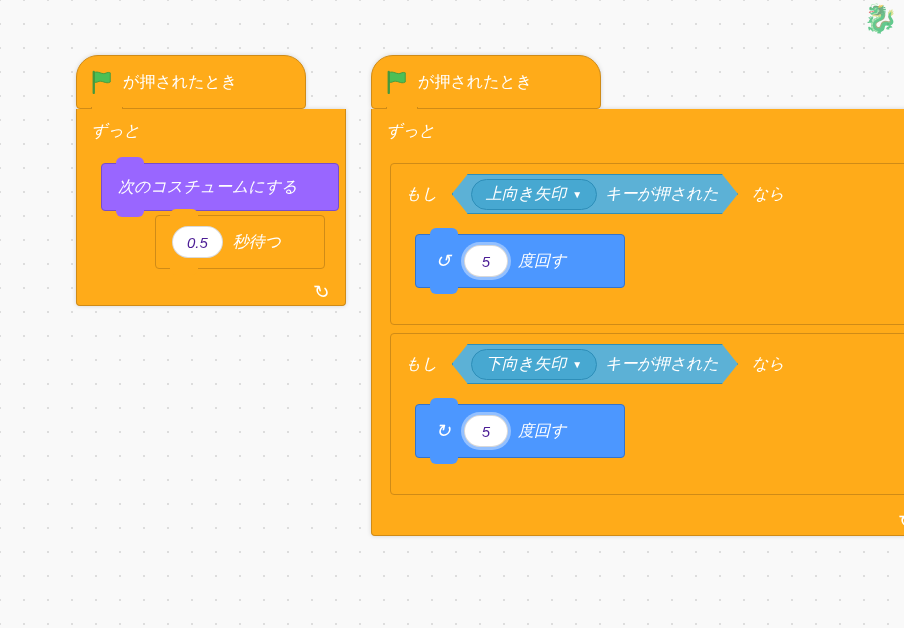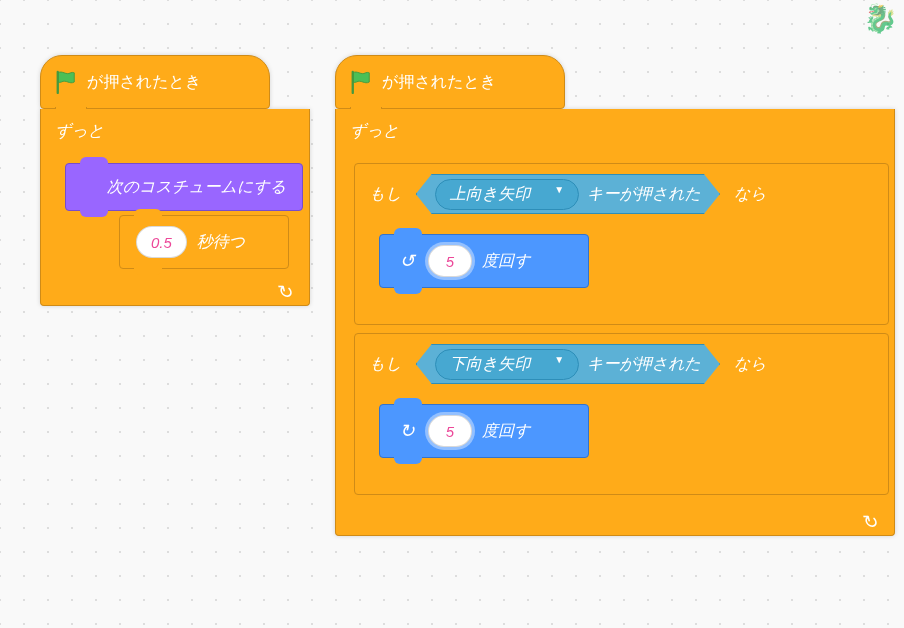--- a/index.html
+++ b/index.html
@@ -1,19 +1,19 @@
 <!DOCTYPE html>
 <html><head>
 <meta charset="utf-8">
 <style>
   * { box-sizing: border-box; margin: 0; padding: 0; }
   body { font-family: "Helvetica Neue", Arial, sans-serif; background: #f9f9f9; width: 904px; height: 628px; position: relative; overflow: hidden; }
   .dots { position: absolute; inset: 0; background-image: radial-gradient(circle, #ddd 1px, transparent 1px); background-size: 24px 24px; background-position: 12px 12px; }
   .sprite-thumb { position: absolute; top: 2px; right: 6px; font-size: 28px; opacity: 0.6; }
-  .stack { position: absolute; filter: drop-shadow(0 0 2px rgba(0,0,0,0.15)); }
+  .stack { position: absolute; filter: drop-shadow(0 0 2px rgba(0,0,0,0.15)); margin-left: 36px; }
   .stack-a { left: 40px; top: 55px; }
   .stack-b { left: 335px; top: 55px; }
 
   .hat { background: #ffab19; color: #fff; font-size: 16px; padding: 14px 22px 14px 14px; border-radius: 22px 22px 4px 4px; display: flex; align-items: center; gap: 10px; position: relative; min-height: 54px; border: 1px solid #cf8b17; }
   .hat::before { content: ""; position: absolute; left: 14px; bottom: -8px; width: 30px; height: 8px; background: #ffab19; border: 1px solid #cf8b17; border-top: none; border-radius: 0 0 6px 6px; }
   .flag { width: 22px; height: 24px; }
 
   .cblock { background: #ffab19; border: 1px solid #cf8b17; border-top: none; color: #fff; position: relative; }
   .cblock-head { padding: 10px 18px 10px 14px; font-size: 16px; display: flex; align-items: center; gap: 10px; min-height: 44px; flex-wrap: wrap; }
   .cblock-body { margin-left: 18px; background: rgba(0,0,0,0); border-left: none; padding: 6px 0 6px 0; position: relative; }
@@ -22,25 +22,25 @@
   .cblock-outer { border-radius: 0 0 4px 4px; font-style: italic; }
 
   .block { border-radius: 4px; color: #fff; font-size: 16px; padding: 10px 16px; display: flex; align-items: center; gap: 10px; margin: 4px 6px; min-height: 48px; border: 1px solid rgba(0,0,0,0.2); position: relative; }
   .block::before { content:""; position:absolute; left:14px; top:-7px; width:28px; height:7px; background:inherit; border-radius:6px 6px 0 0; }
   .block::after { content:""; position:absolute; left:14px; bottom:-7px; width:28px; height:7px; background:inherit; border-radius:0 0 6px 6px; }
 
   .purple { background: #9966ff; border-color: #774dcb; }
   .orange { background: #ffab19; border-color: #cf8b17; }
   .blue { background: #4c97ff; border-color: #3373cc; }
 
-  .num-input { background: #fff; color: #ec4899; border-radius: 20px; padding: 4px 14px; font-size: 15px; min-width: 44px; text-align: right; display: inline-flex; align-items: center; justify-content: center; height: 32px; border: 1px solid rgba(0,0,0,0.15); }
+  .num-input { background: #fff; color: #4c1d95; border-radius: 20px; padding: 4px 14px; font-size: 15px; min-width: 44px; text-align: right; display: inline-flex; align-items: center; justify-content: center; height: 32px; border: 1px solid rgba(0,0,0,0.15); }
   .blue .num-input { box-shadow: 0 0 0 3px rgba(255,255,255,0.4); }
 
   .bool-hex { background: #5cb1d6; color: #fff; padding: 6px 18px; display: inline-flex; align-items: center; gap: 8px; clip-path: polygon(16px 0, calc(100% - 16px) 0, 100% 50%, calc(100% - 16px) 100%, 16px 100%, 0 50%); height: 40px; border: 1px solid #2e8eb8; }
-  .dropdown { background: #47a8d1; padding: 4px 14px; border-radius: 16px; display: inline-flex; align-items: flex-start; gap: 24px; border: 1px solid #2e8eb8; }
+  .dropdown { background: #47a8d1; padding: 4px 14px; border-radius: 16px; display: inline-flex; align-items: center; gap: 6px; border: 1px solid #2e8eb8; }
   .dd-arrow { font-size: 10px; }
 
   .rot-icon { width: 22px; height: 22px; display: inline-flex; align-items: center; justify-content: center; font-size: 18px; }
 
   .substack { padding-bottom: 2px; }
 </style>
 </head>
 <body>
 
 <div class="dots"></div>
@@ -52,21 +52,21 @@
         <path fill="#4cbf56" stroke="#45993d" stroke-width="1" d="M3 2 v22 M3 3 c5 -3 9 3 14 0 c3 -1 4 0 4 0 v10 c-5 3 -9 -3 -14 0 c-3 1 -4 0 -4 0 z"></path>
         <line x1="3" y1="2" x2="3" y2="25" stroke="#45993d" stroke-width="2.5" stroke-linecap="round"></line>
       </svg>
     <span>が押されたとき</span>
   </div>
   <div class="cblock cblock-outer" style="width:270px;">
     <div class="cblock-head">
         <span>ずっと</span>
       </div>
     <div class="cblock-body substack">
-      <div class="block purple" style="width:238px;justify-content:flex-end;">
+      <div class="block purple" style="width:238px;">
         <span>次のコスチュームにする</span>
       </div>
       <div class="block orange" style="width:170px; margin-left:60px;">
         <span class="num-input">0.5</span>
         <span>秒待つ</span>
       </div>
     </div>
     <div class="cblock-foot loop"></div>
   </div>
 </div>

